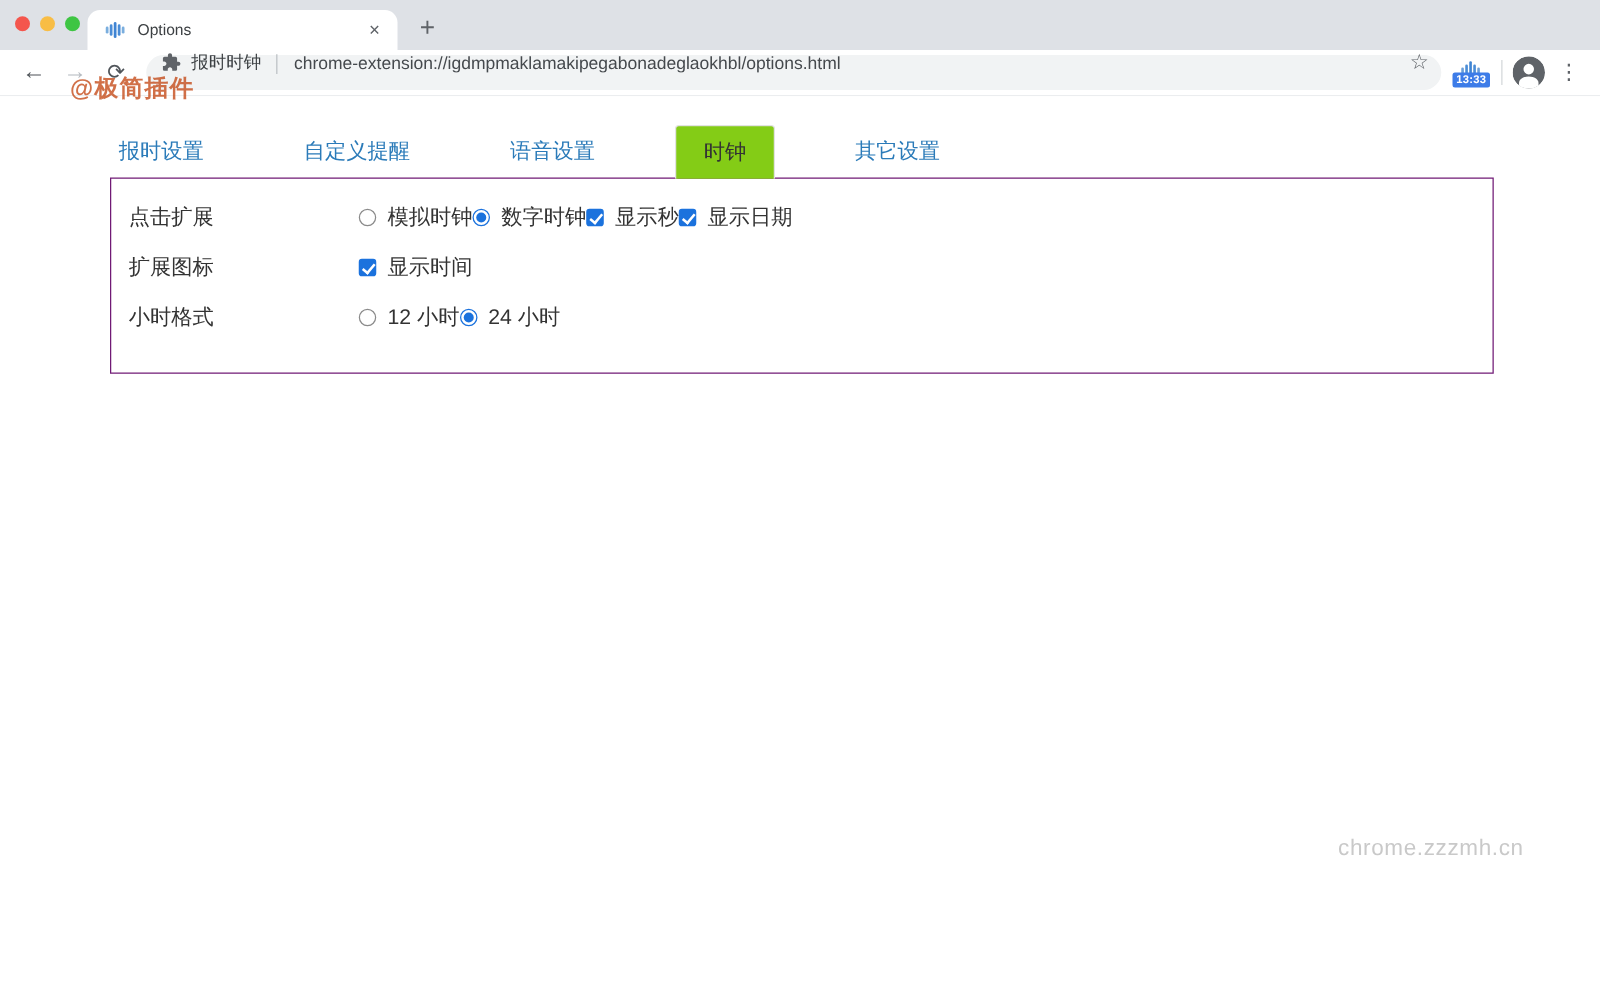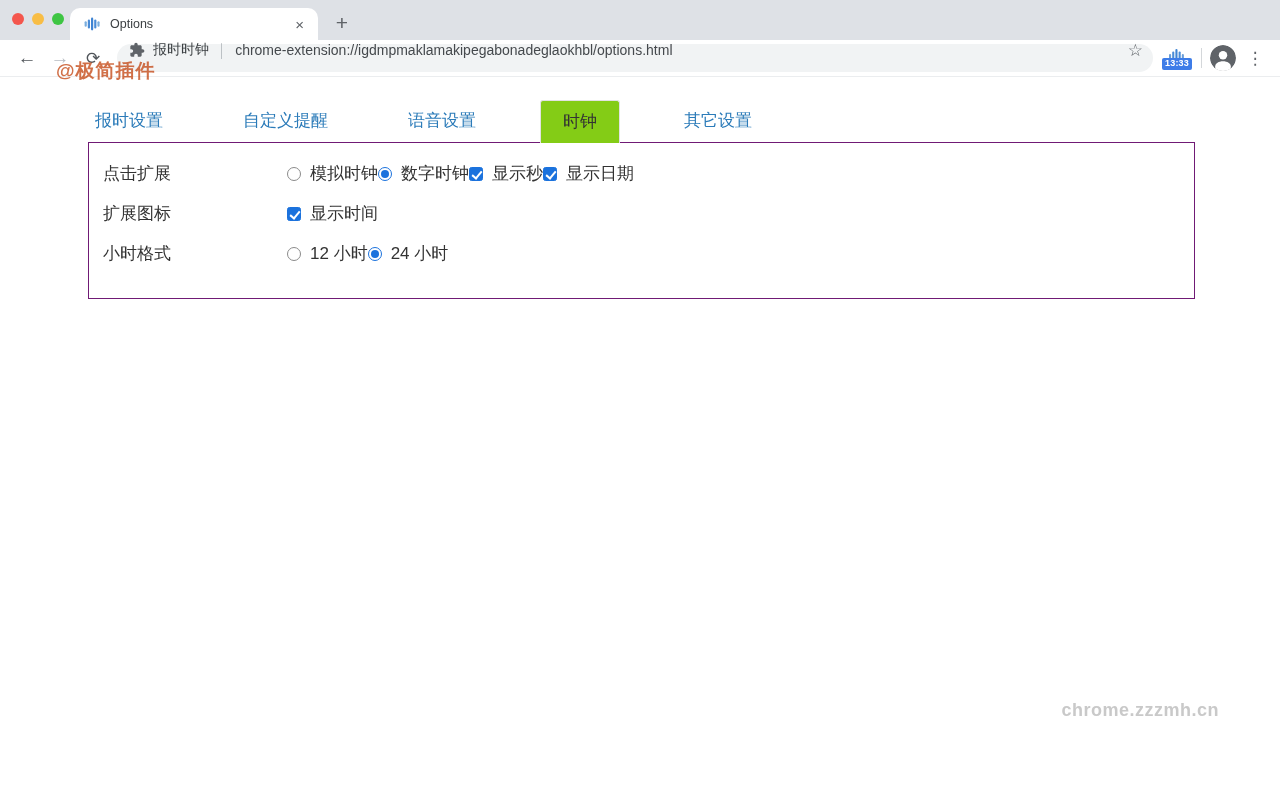--- a/index.html
+++ b/index.html
@@ -72,21 +72,21 @@
   .checkbox { width:14px; height:14px; border-radius:2.5px; border:1px solid #8b8b8b;
            background:#fff; position:relative; flex:0 0 auto; }
   .checkbox[data-checked="true"] { background:#1b72dd; border-color:#1b72dd; }
   .checkbox[data-checked="true"]::after { content:""; position:absolute; left:4px; top:1px;
            width:4px; height:8px; border:solid #fff; border-width:0 2px 2px 0;
            transform:rotate(40deg); }
 
   
   .wm-topleft { position:absolute; left:56px; top:58px; font-size:19px; font-weight:600;
                 color:#c2410c; opacity:.75; letter-spacing:1px; z-index:5; }
-  .wm-bottomright { position:absolute; right:61px; top:700px; font-size:18px; font-weight:bold;
+  .wm-bottomright { position:absolute; right:61px; top:668px; font-size:18px; font-weight:normal;
                 color:#c9c9c9; letter-spacing:.5px; }
 </style>
 </head>
 <body>
 
 <div class="tabstrip">
   <div class="traffic">
     <span class="light red"></span>
     <span class="light yellow"></span>
     <span class="light green"></span>

